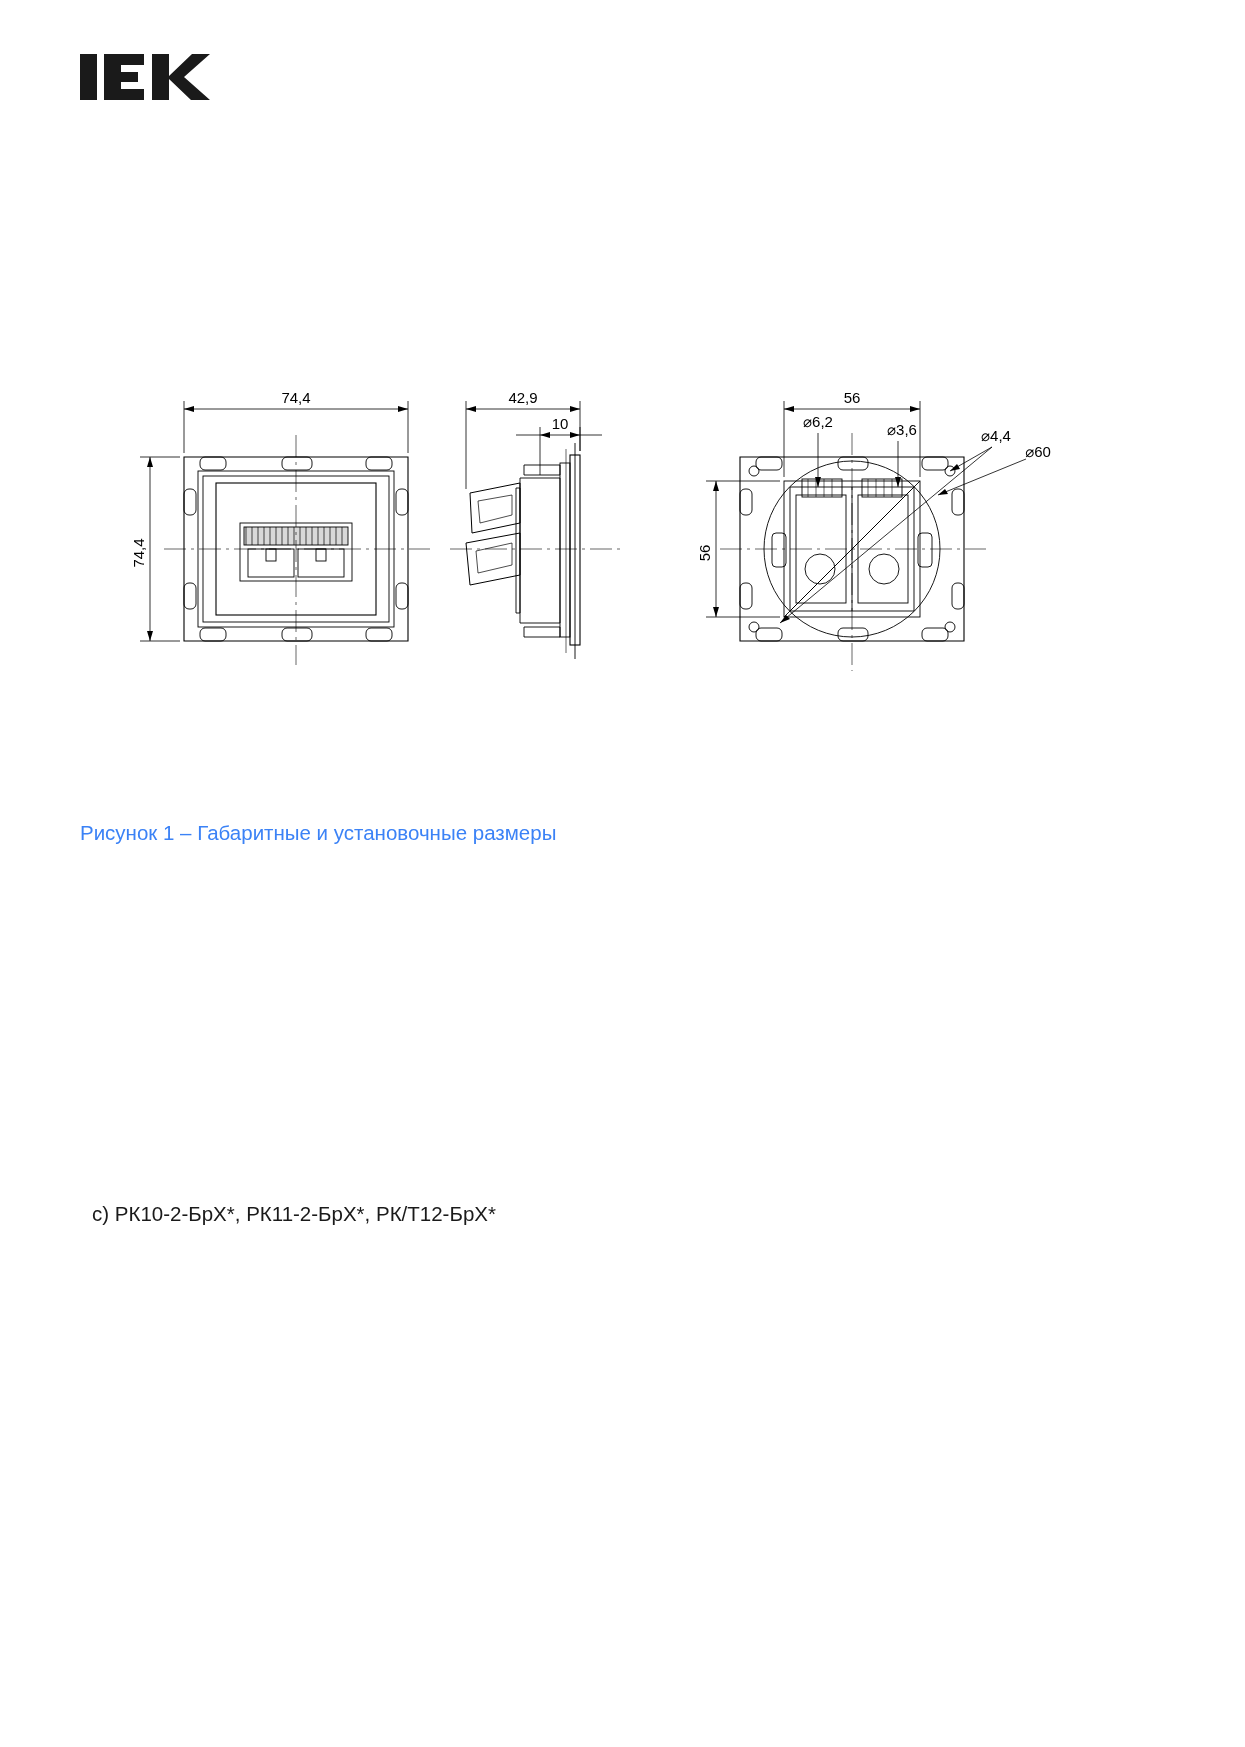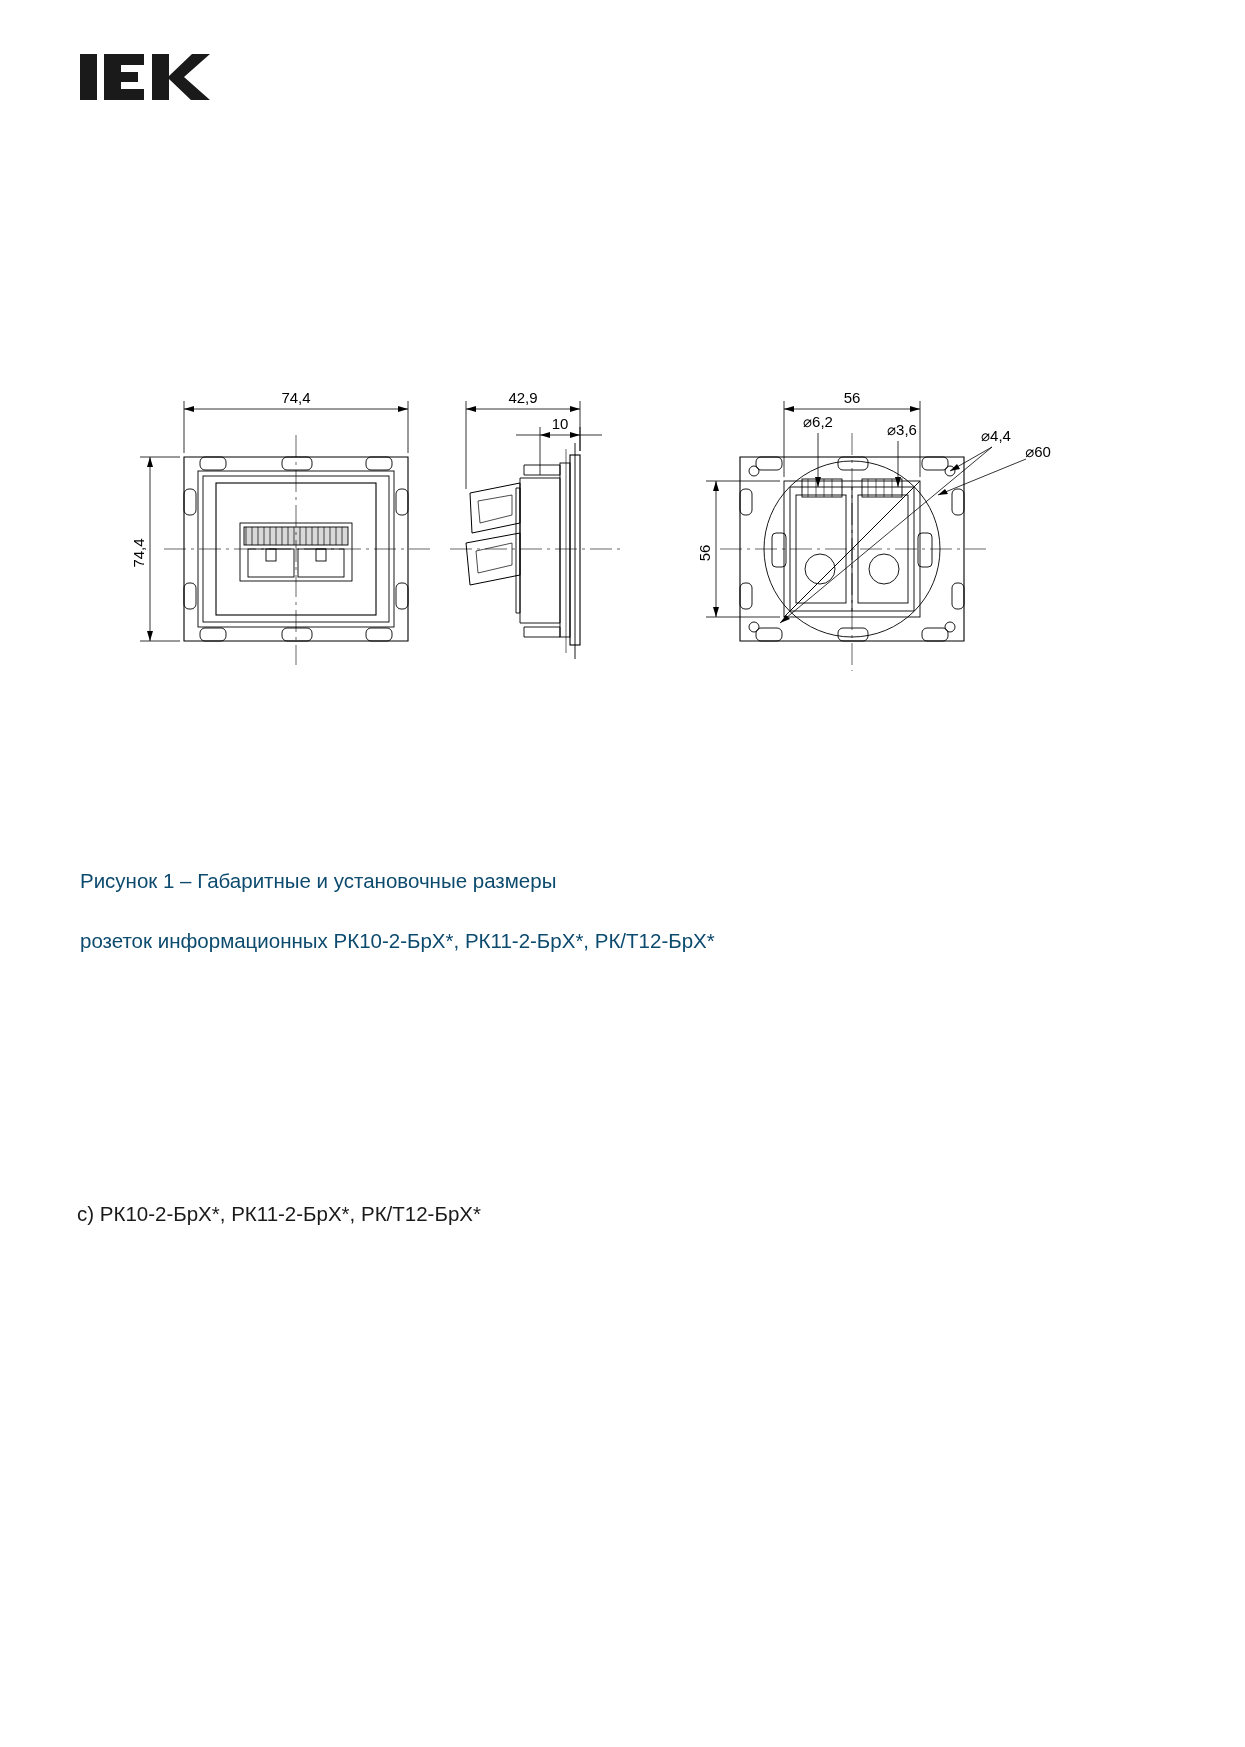--- a/index.html
+++ b/index.html
@@ -32,30 +32,30 @@
     top: 340px;
     width: 1000px;
     height: 320px;
     margin-top: 43px;
   }
 
   
   .caption {
     position: absolute;
     left: 80px;
-    top: 836px;
+    top: 788px;
     width: 800px;
     font-size: 20.5px;
     line-height: 30px;
-    color: #0c4a6e;
+    color: #3b82f6;
     white-space: pre-line;
   }
   .sub-caption {
     position: absolute;
-    left: 77px;
+    left: 92px;
     top: 1199px;
     font-size: 20.5px;
     line-height: 30px;
     color: #1a1a1a;
   }
 
   svg { display: block; }
   .dim-text {
     font-family: "Liberation Sans", sans-serif;
     font-size: 15px;
@@ -291,16 +291,15 @@
   <text class="dim-text" x="590" y="170" text-anchor="middle" transform="rotate(-90 590 170)">56</text>
   <text class="dim-text" x="698" y="44" text-anchor="middle">⌀6,2</text>
   <text class="dim-text" x="782" y="52" text-anchor="middle">⌀3,6</text>
   <text class="dim-text" x="876" y="58" text-anchor="middle">⌀4,4</text>
   <text class="dim-text" x="918" y="74" text-anchor="middle">⌀60</text>
 </svg>
 </div>
 
 <div class="caption">
   <div>Рисунок 1 – Габаритные и установочные размеры</div>
-  <div>розеток информационных РК10-2-БрХ*, РК11-2-БрХ*, РК/Т12-БрХ*</div>
 </div>
 
 <div class="sub-caption">с) РК10-2-БрХ*, РК11-2-БрХ*, РК/Т12-БрХ*</div>
 
 </body></html>

